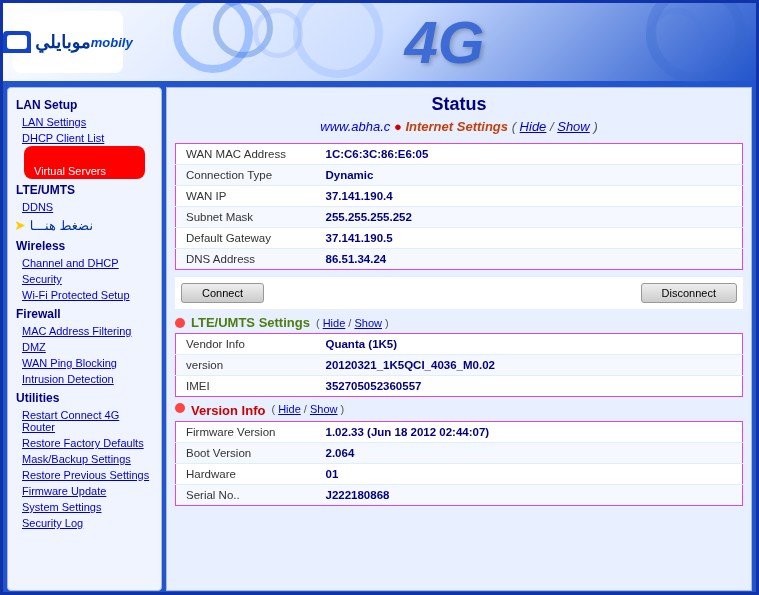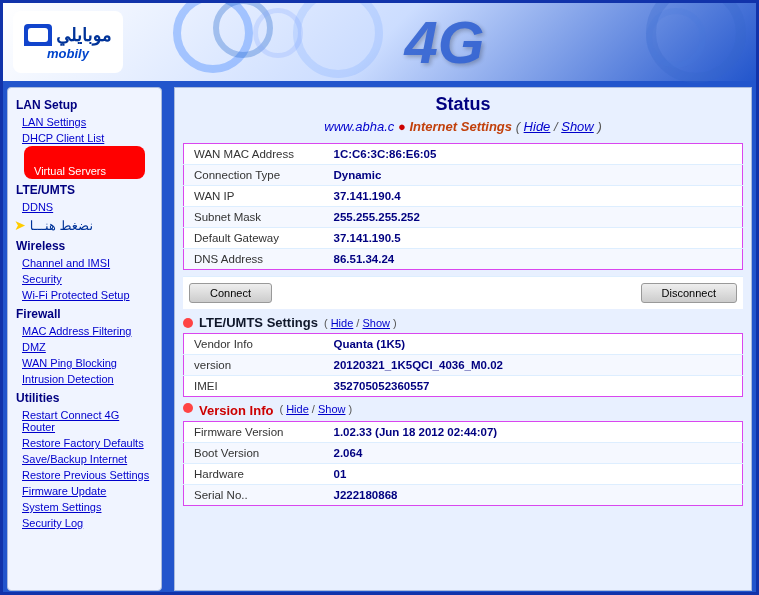--- a/index.html
+++ b/index.html
@@ -29,21 +29,21 @@
       align-items: center;
       background: #fff;
       border-radius: 8px;
       padding: 6px 10px;
       margin-right: 20px;
     }
     .logo-box {
       width: 90px;
       height: 50px;
       display: flex;
-      flex-direction: column;
+      flex-direction: row;
       align-items: center;
       justify-content: center;
     }
     .logo-text {
       font-size: 18px;
       font-weight: bold;
       color: #003399;
       direction: rtl;
       font-family: Arial, sans-serif;
     }
@@ -67,21 +67,21 @@
       font-style: italic;
       opacity: 0.8;
     }
 
     
     .main-container {
       display: flex;
       height: calc(595px - 83px);
       background: #2255cc;
       padding: 4px;
-      gap: 12px;
+      gap: 4px;
     }
 
     
     .sidebar {
       width: 155px;
       background: #f0f4ff;
       border: 1px solid #aabbdd;
       border-radius: 4px;
       padding: 6px 0;
       overflow-y: auto;
@@ -243,34 +243,34 @@
 
     <div class="sidebar-section">LTE/UMTS</div>
     <div class="sidebar-item">DDNS</div>
 
     <div style="padding:2px 6px;display:flex;align-items:center;gap:4px;">
       <span class="arrow-indicator">➤</span>
       <span class="arabic-text">نضغط هنـــا</span>
     </div>
 
     <div class="sidebar-section">Wireless</div>
-    <div class="sidebar-item">Channel and IMSI</div>
+    <div class="sidebar-item">Channel and DHCP</div>
     <div class="sidebar-item">Security</div>
     <div class="sidebar-item">Wi-Fi Protected Setup</div>
 
     <div class="sidebar-section">Firewall</div>
     <div class="sidebar-item">MAC Address Filtering</div>
     <div class="sidebar-item">DMZ</div>
     <div class="sidebar-item">WAN Ping Blocking</div>
     <div class="sidebar-item">Intrusion Detection</div>
 
     <div class="sidebar-section">Utilities</div>
     <div class="sidebar-item">Restart Connect 4G Router</div>
     <div class="sidebar-item">Restore Factory Defaults</div>
-    <div class="sidebar-item">Save/Backup Internet</div>
+    <div class="sidebar-item">Mask/Backup Settings</div>
     <div class="sidebar-item">Restore Previous Settings</div>
     <div class="sidebar-item">Firmware Update</div>
     <div class="sidebar-item">System Settings</div>
     <div class="sidebar-item">Security Log</div>
   </div>
 
   <div class="content">
 
     <div class="status-title">Status</div>
     <div class="website-url">
@@ -315,21 +315,21 @@
           </tr>
         </tbody>
     </table>
     <div class="button-row">
       <button class="btn">Connect</button>
       <button class="btn">Disconnect</button>
     </div>
 
     <div style="display:flex;align-items:center;gap:6px;margin:6px 0 3px 0;">
       <span style="width:10px;height:10px;background:#ff4444;border-radius:50%;display:inline-block;"></span>
-      <span style="font-weight:bold;color:#0f172a;font-size:13px;">LTE/UMTS Settings</span>
+      <span style="font-weight:bold;color:#4d7c0f;font-size:13px;">LTE/UMTS Settings</span>
       <span style="color:#555;font-size:11px;">( 
         <span style="color:#0000cc;text-decoration:underline;cursor:pointer;">Hide</span> / 
         <span style="color:#0000cc;text-decoration:underline;cursor:pointer;">Show</span> )
       </span>
     </div>
     <table class="data-table">
       <tbody id="lte-table-body">
       <tr>
             <td>Vendor Info</td>
             <td>Quanta (1K5)</td>

